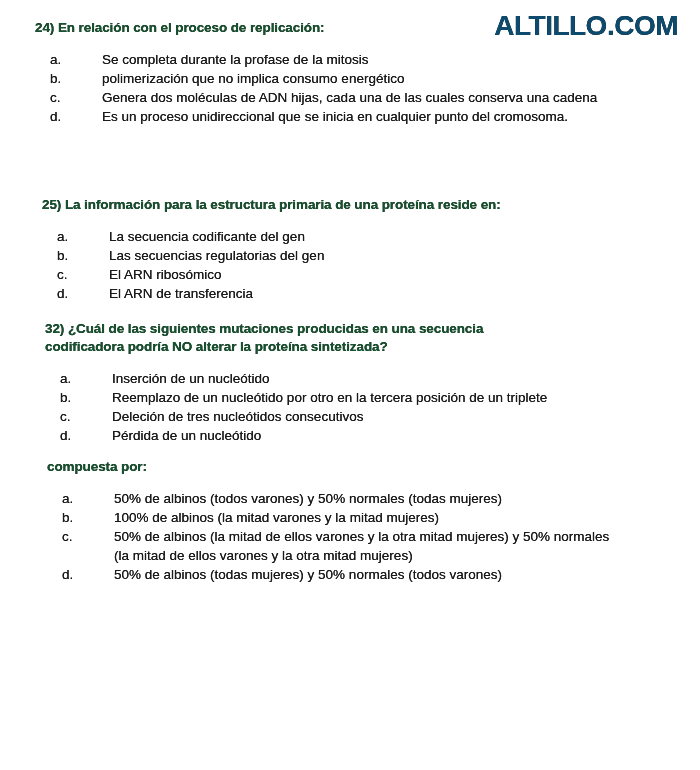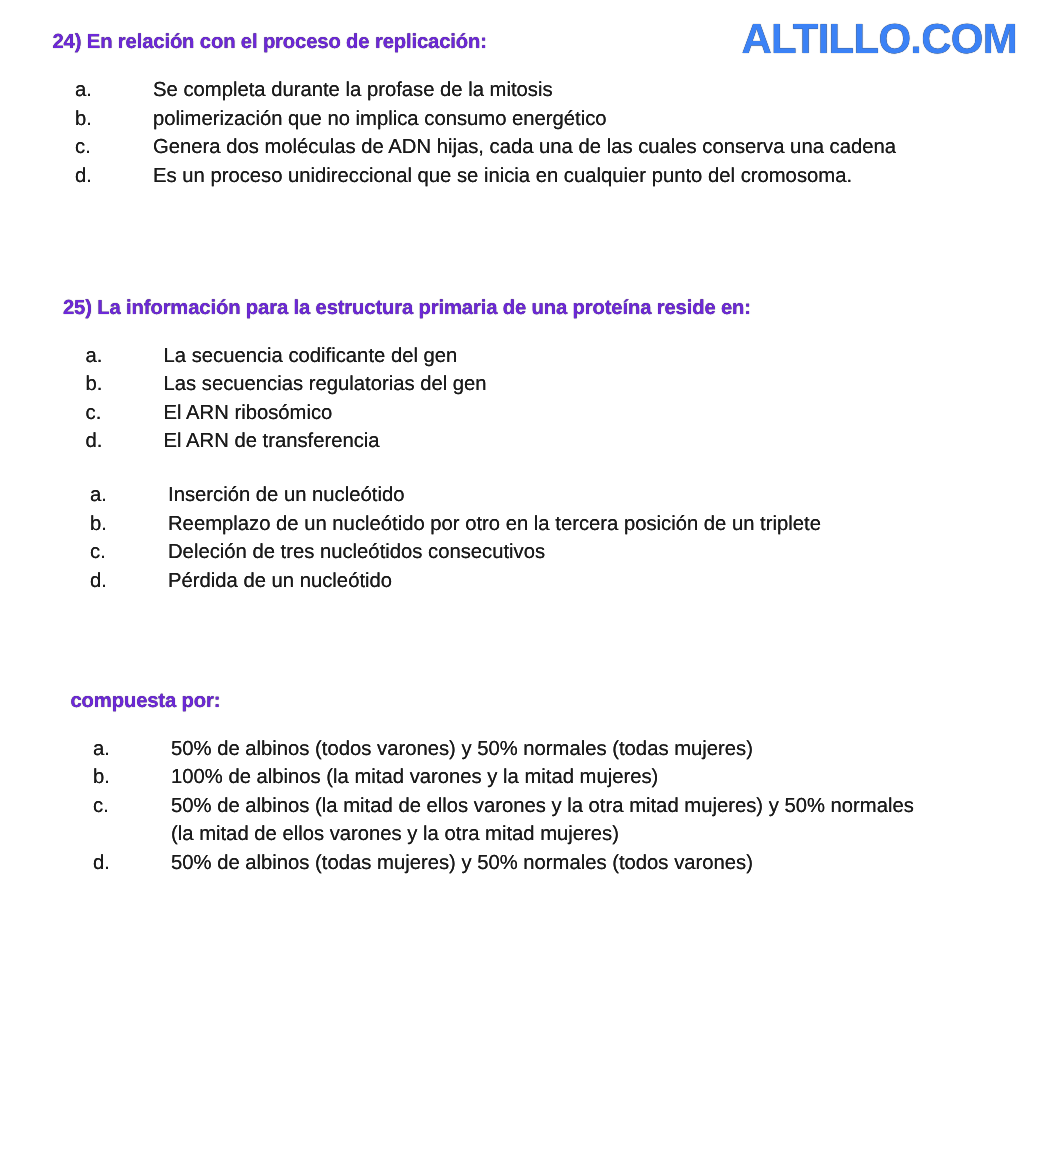--- a/index.html
+++ b/index.html
@@ -14,37 +14,37 @@
   .page{
     position:absolute;inset:0;
     background:#fff;
   }
   .site-logo{
     position:absolute;
     top:10px;right:22px;
     font-size:28px;
     font-weight:700;
     letter-spacing:-0.5px;
-    color:#3b82f6;
+    color:#0c4a6e;
     text-shadow:0 0 0.5px #060606;
   }
   .question-block{
     position:absolute;
     width:648px;
   }
   .q0{top:19px;left:35px;}
   .q1{top:196px;left:42px;}
   .q2{top:320px;left:45px;}
   .q3{top:458px;left:47px;}
   .question-heading{
     font-weight:700;
     font-size:13.5px;
     line-height:18px;
     letter-spacing:-0.1px;
-    color:#6d28d9;
+    color:#14532d;
     text-shadow:0 0 0.45px #111;
     margin:0 0 13px 0;
   }
   .heading-line{white-space:nowrap;}
   .options{
     font-size:13.5px;
     line-height:19px;
     color:#1b1b1b;
     text-shadow:0 0 0.4px #1b1b1b;
   }
@@ -122,20 +122,24 @@
   </div>
           <div class="option-row">
     <span class="option-letter">d.</span>
     <span class="option-text">
               <div class="opt-line">El ARN de transferencia</div>
             </span>
   </div>
         </div>
   </section>
       <section class="question-block q2">
+    <div class="question-heading">
+          <div class="heading-line"><span>32)</span> <span>¿Cuál de las siguientes mutaciones producidas en una secuencia</span></div>
+          <div class="heading-line">codificadora podría NO alterar la proteína sintetizada?</div>
+        </div>
     <div class="options">
           <div class="option-row">
     <span class="option-letter">a.</span>
     <span class="option-text">
               <div class="opt-line">Inserción de un nucleótido</div>
             </span>
   </div>
           <div class="option-row">
     <span class="option-letter">b.</span>
     <span class="option-text">

